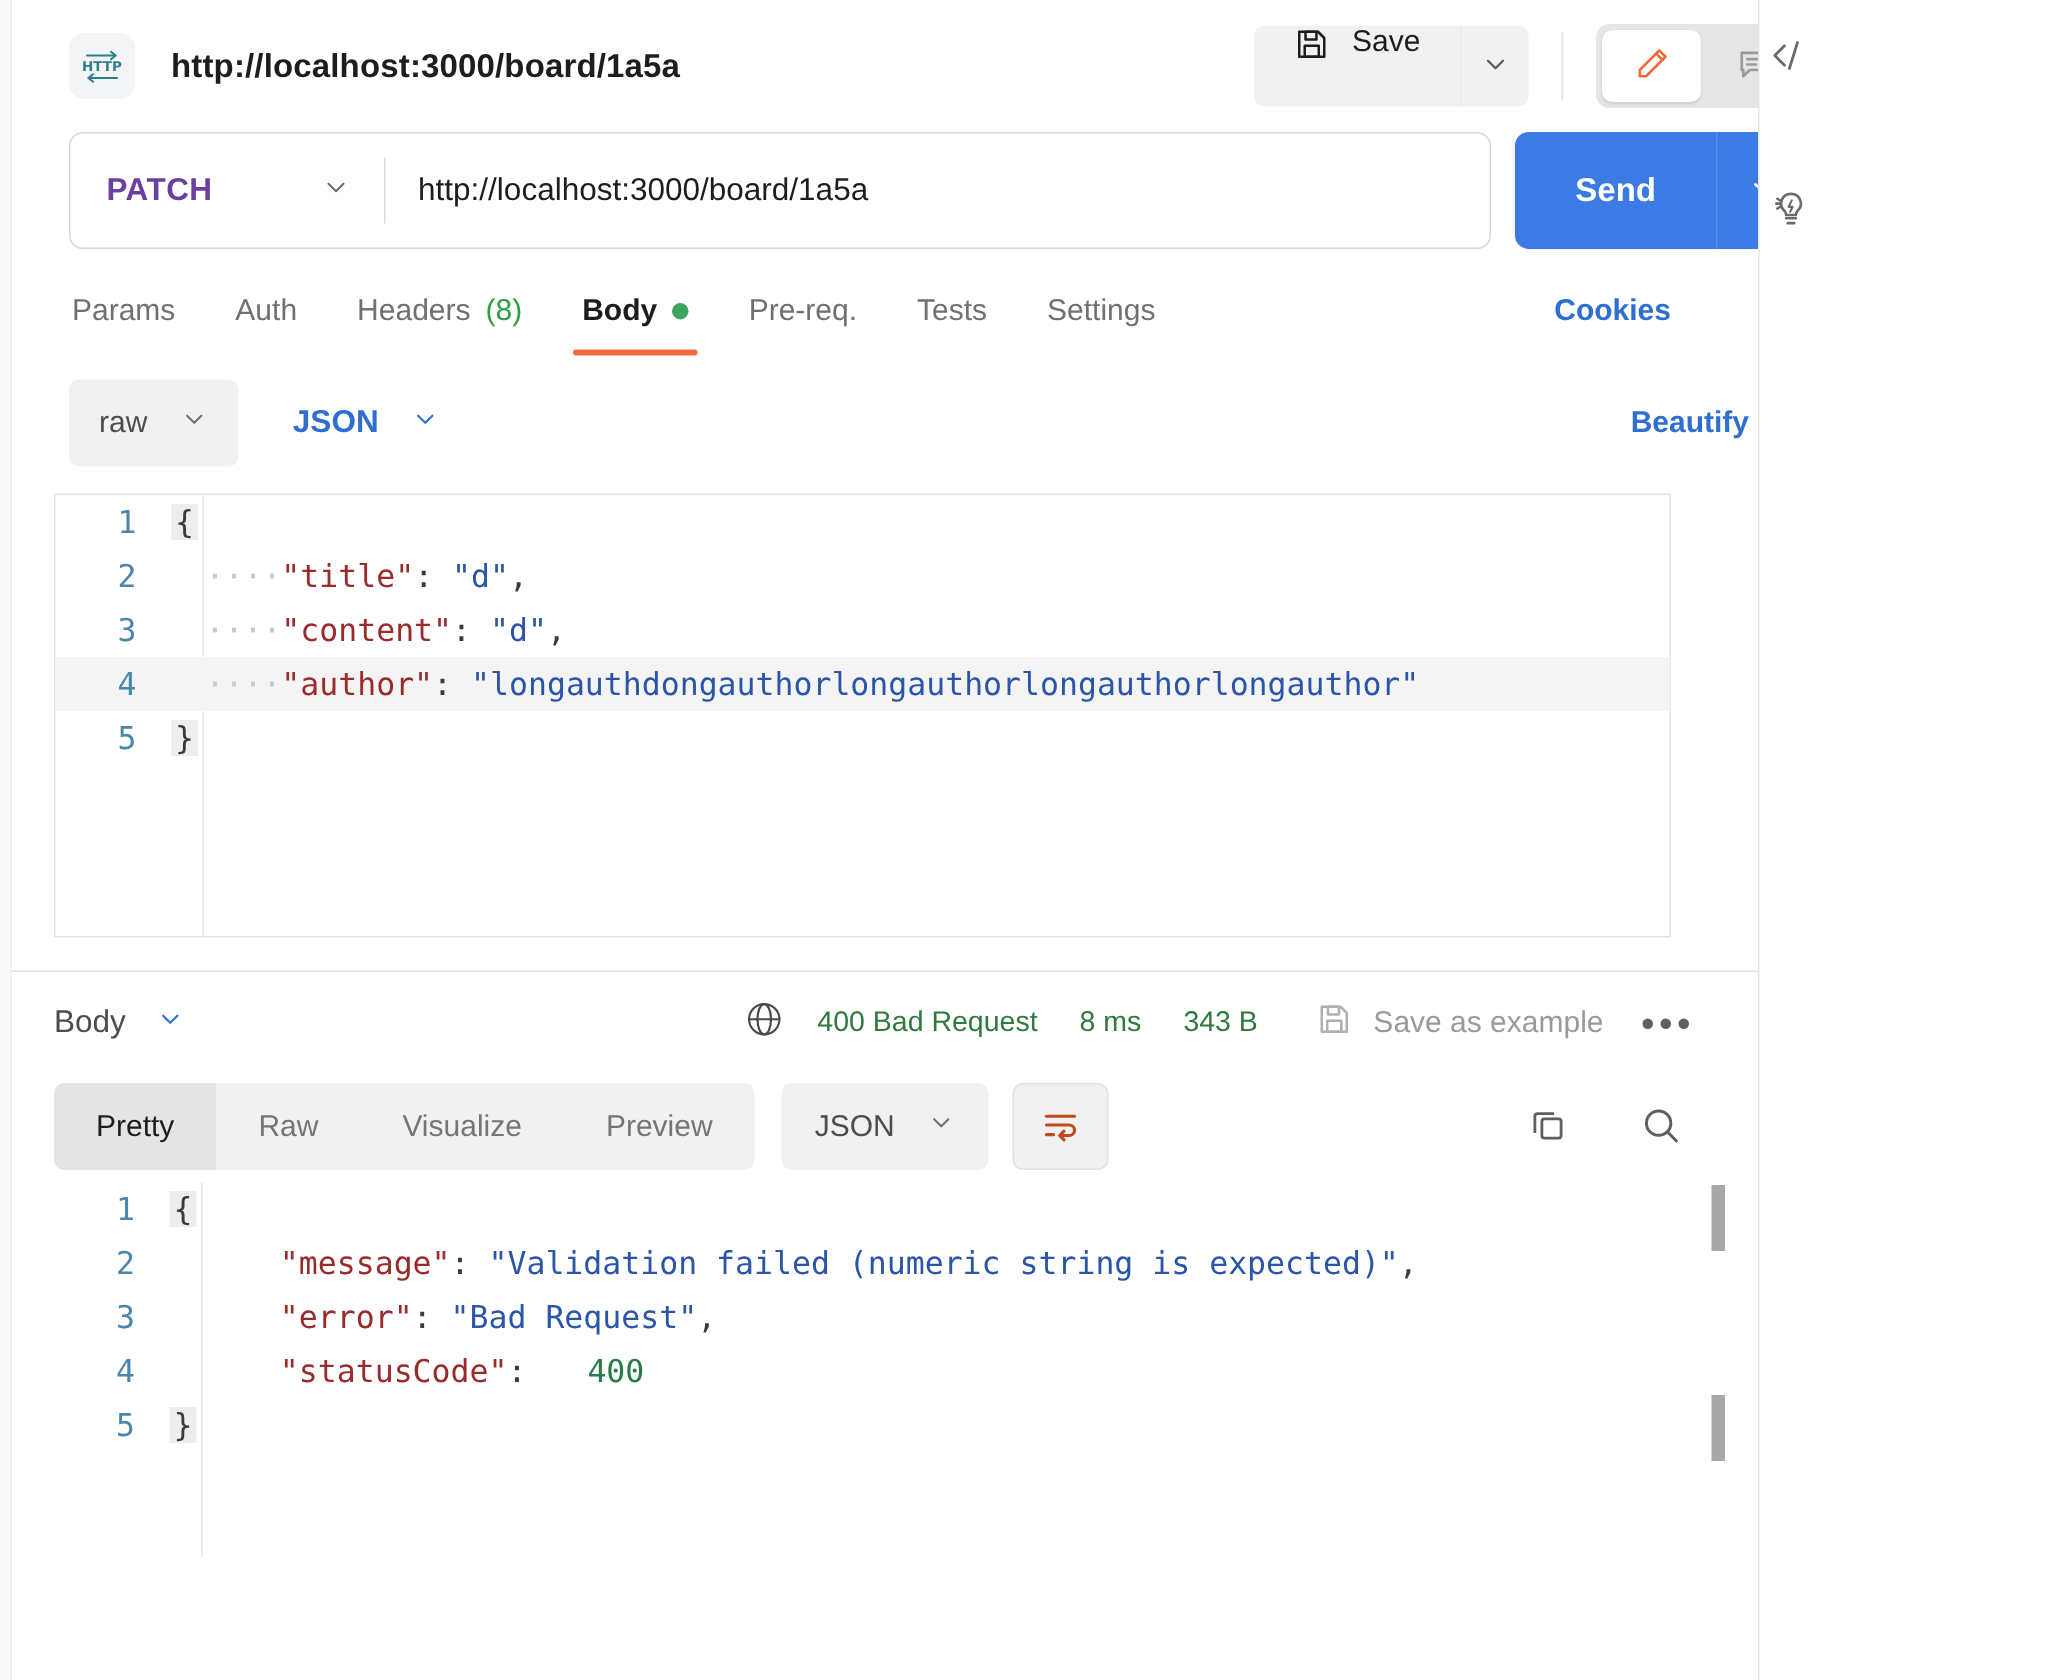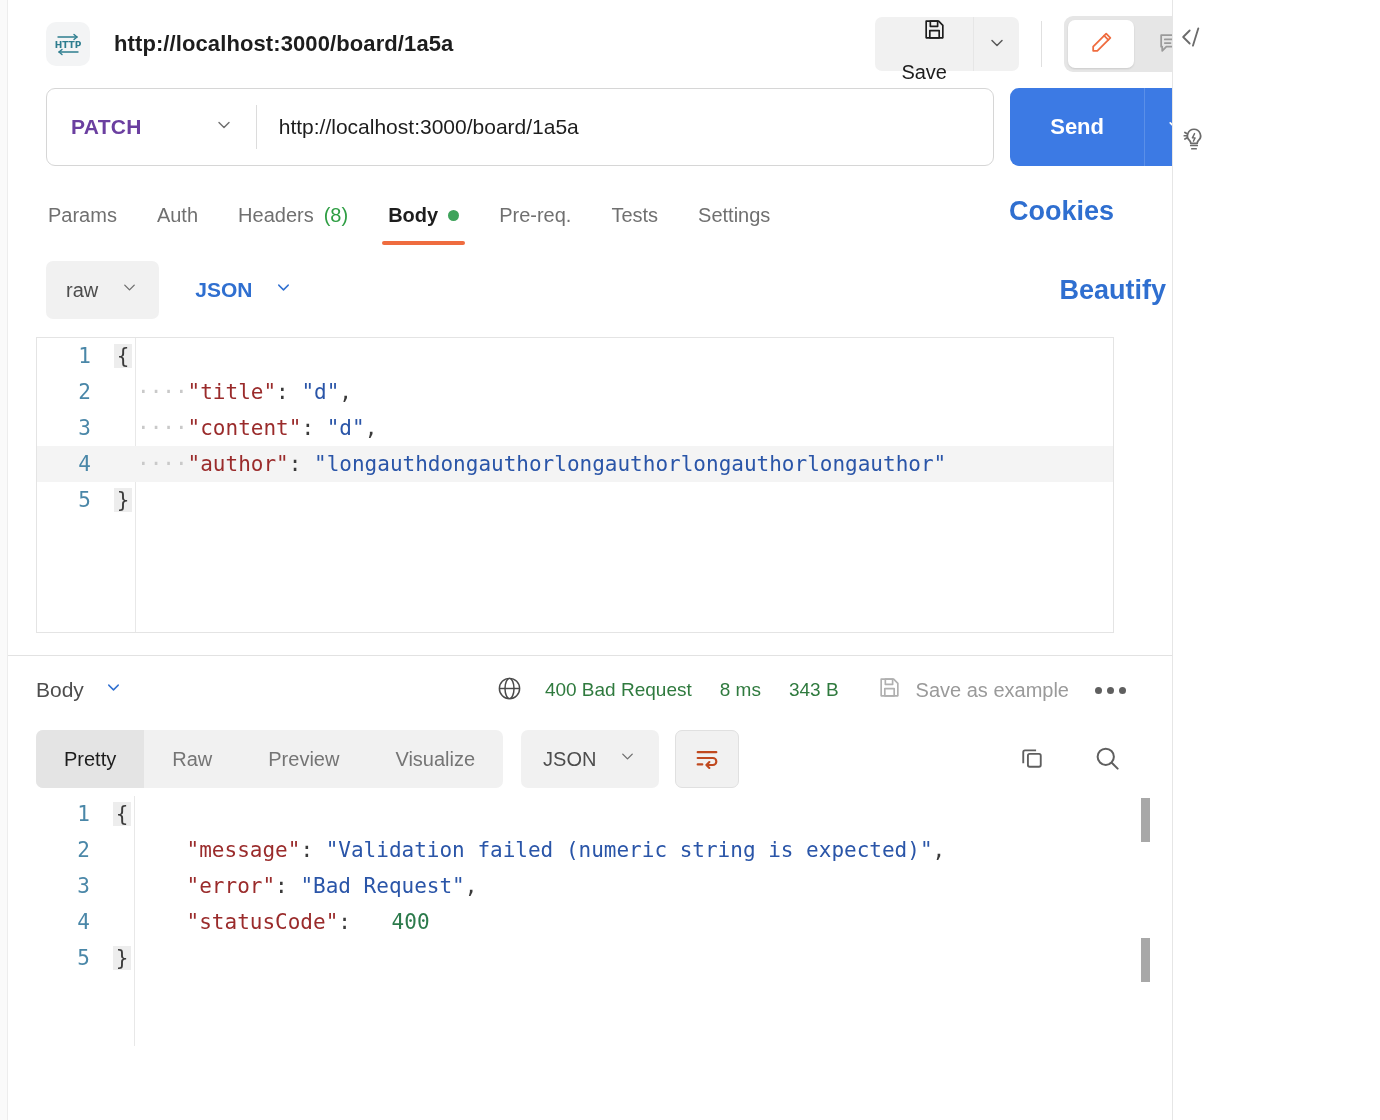--- a/index.html
+++ b/index.html
@@ -26,23 +26,23 @@
   
   .header { display: flex; align-items: center; height: 88px; padding: 0 14px 0 38px; }
   .http-badge {
     width: 44px; height: 44px; border-radius: 10px; background: #f3f4f5;
     display: flex; align-items: center; justify-content: center; flex: 0 0 44px;
   }
   .req-title { font-size: 22px; font-weight: 700; color: #1d1d1d; margin-left: 24px; letter-spacing: .1px; }
   .header-spacer { flex: 1 1 auto; }
   .save-group { display: flex; align-items: center; }
   .save-btn {
-    display: flex; align-items: flex-end; gap: 14px; height: 54px; padding: 0 26px;
+    display: flex; align-items: flex-start; gap: 14px; height: 54px; padding: 0 26px;
     background: #f1f1f1; border: none; border-radius: 7px 0 0 7px; cursor: pointer;
-    font-size: 20px; color: #1d1d1d; font-family: inherit; flex-direction: column;
+    font-size: 20px; color: #1d1d1d; font-family: inherit;
   }
   .save-caret {
     width: 46px; height: 54px; background: #f1f1f1; border: none; border-left: 1px solid #e6e6e6;
     border-radius: 0 7px 7px 0; display: flex; align-items: center; justify-content: center; cursor: pointer;
   }
   .vdiv { width: 1px; height: 46px; background: #e0e0e0; margin: 0 22px; }
   .seg-toggle { display: flex; background: #e6e6e6; border-radius: 9px; padding: 4px; gap: 2px; }
   .seg-btn { width: 66px; height: 48px; border: none; background: transparent; border-radius: 7px;
              display: flex; align-items: center; justify-content: center; cursor: pointer; }
   .seg-btn.active { background: #ffffff; box-shadow: 0 1px 2px rgba(0,0,0,.12); }
@@ -80,21 +80,21 @@
   }
   .rtab:first-child { padding-left: 2px; }
   .rtab.active { color: #1d1d1d; font-weight: 700; }
   .rtab.active::after {
     content: ""; position: absolute; left: 14px; right: 14px; bottom: 0; height: 4px;
     background: #ef6c3f; border-radius: 2px;
   }
   .hdr-count { color: #2f9e44; }
   .dot-green { width: 11px; height: 11px; border-radius: 50%; background: #3ea35b; display: inline-block; }
   .tabs-spacer { flex: 1 1 auto; }
-  .link-blue { color: #2f6fd0; font-weight: 700; font-size: 27px; cursor: pointer; background: none; border: none; font-family: inherit; padding-bottom: 18px; }
+  .link-blue { color: #2f6fd0; font-weight: 700; font-size: 20px; cursor: pointer; background: none; border: none; font-family: inherit; padding-bottom: 18px; }
 
   
   .bodybar { display: flex; align-items: center; padding: 16px 14px 0 38px; gap: 0; }
   .pill {
     display: flex; align-items: center; gap: 22px; height: 58px; padding: 0 20px;
     background: #f1f1f1; border: none; border-radius: 7px; cursor: pointer;
     font-size: 20px; color: #4d4d4d; font-family: inherit;
   }
   .mode-sel {
     display: flex; align-items: center; gap: 22px; height: 58px; padding: 0 22px;
@@ -364,22 +364,22 @@
         <i></i>
         <i></i>
         <i></i>
       </div>
     </div>
 
     <div class="resptabs">
       <div class="segwrap">
         <button class="rsp-tab active">Pretty</button>
         <button class="rsp-tab">Raw</button>
+        <button class="rsp-tab">Visualize</button>
         <button class="rsp-tab">Preview</button>
-        <button class="rsp-tab">Visualize</button>
       </div>
       <button class="fmt-pill">
         <span>JSON</span>
         <span>
           <svg width="19" height="19" viewBox="0 0 24 24" fill="none" stroke="#6f6f6f" stroke-width="1.7" stroke-linecap="round" stroke-linejoin="round">
               <polyline points="6,9 12,15 18,9"></polyline>
             </svg>
         </span>
       </button>
       <button class="wrap-btn">

